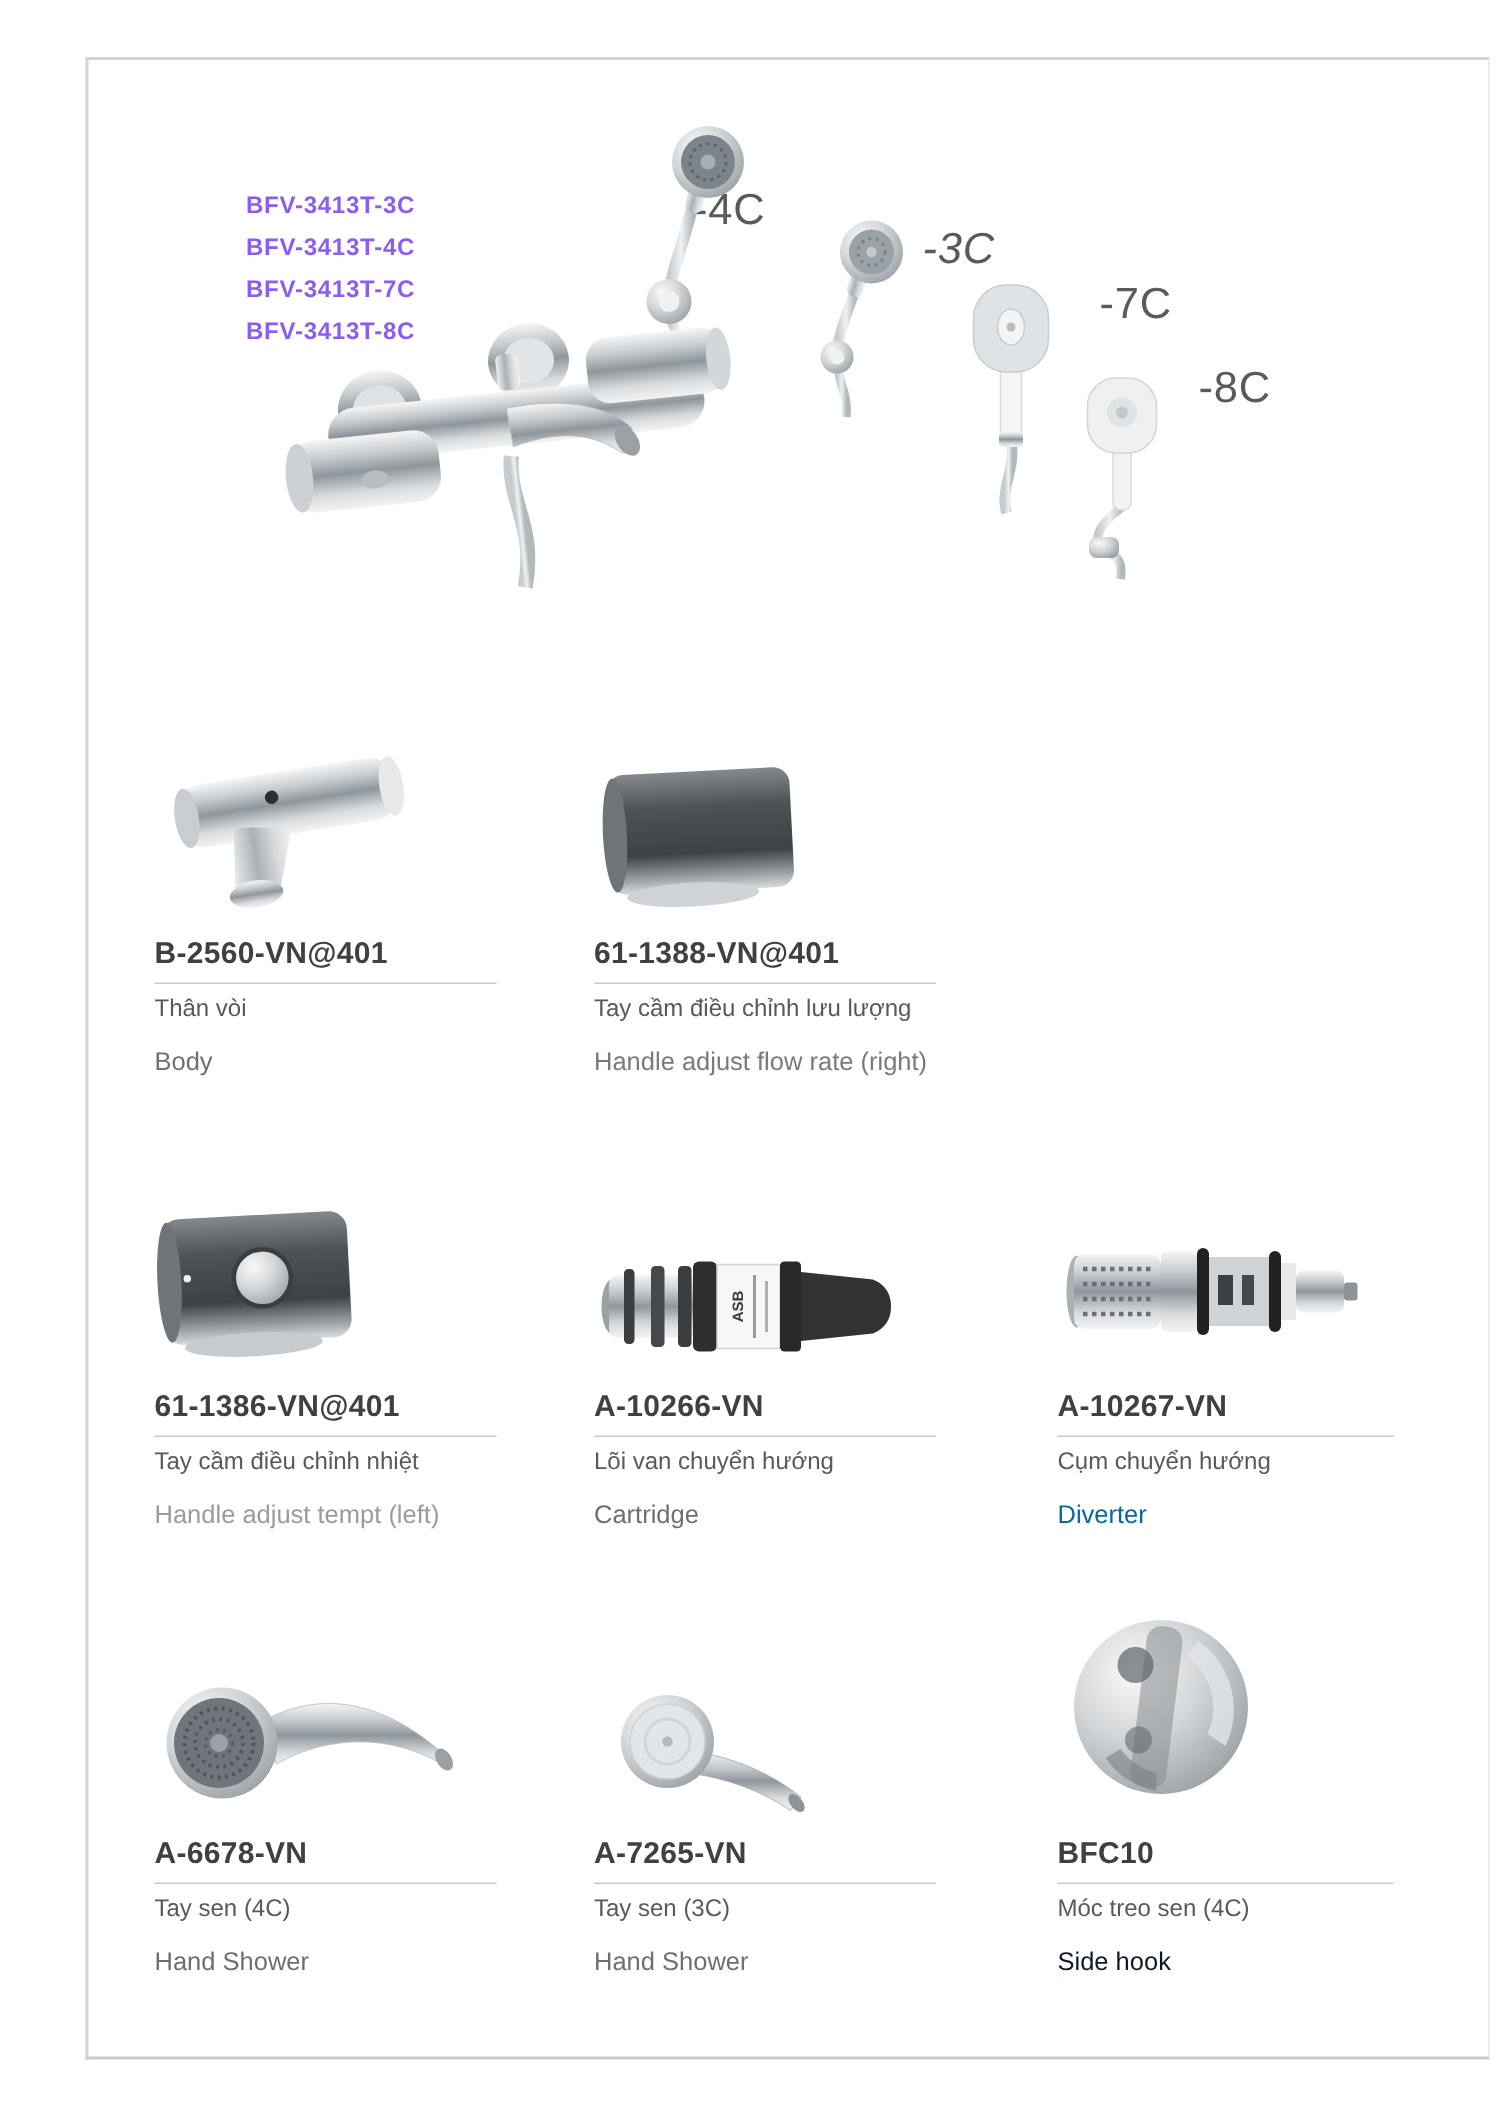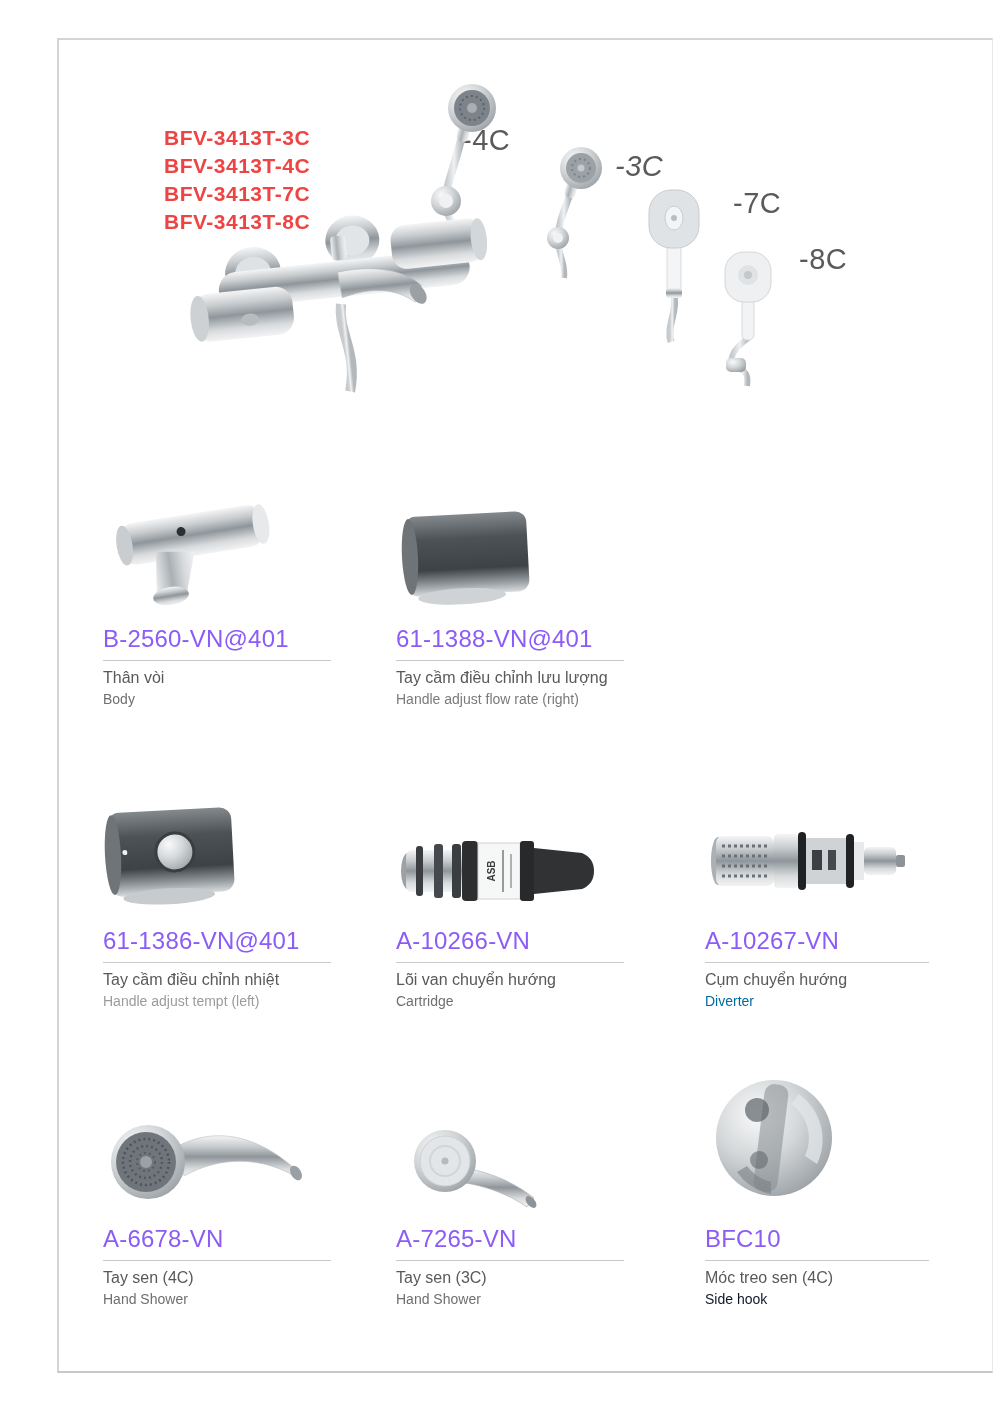--- a/index.html
+++ b/index.html
@@ -12,37 +12,37 @@
     position:absolute;left:57px;top:38px;width:936px;height:1335px;
     background:#ffffff;
     border-top:2px solid #d2d5d7;
     border-left:2px solid #d2d5d7;
     border-bottom:2px solid #c6c9cb;
     border-right:1px solid #e9eaeb;
     box-sizing:border-box;
   }
   .models{position:absolute;left:105px;top:84px;}
   .model{
-    font-size:21px;font-weight:bold;color:#ef4444;line-height:28px;
+    font-size:16px;font-weight:bold;color:#8b5cf6;line-height:28px;
     letter-spacing:0.5px;
   }
   .variant{
     position:absolute;font-size:29px;color:#5a5a5a;font-weight:400;
     letter-spacing:0.5px;
   }
   .v4c{left:403px;top:84px;}
   .v3c{left:556px;top:110px;font-style:italic;}
   .v7c{left:674px;top:147px;}
   .v8c{left:740px;top:203px;}
   .abs{position:absolute;}
   .part-label{position:absolute;width:250px;}
-  .part-code{font-size:24px;font-weight:normal;color:#8b5cf6;letter-spacing:0.2px;}
+  .part-code{font-size:20px;font-weight:bold;color:#404040;letter-spacing:0.2px;}
   .part-divider{height:1px;background:#c9c9c9;width:228px;margin-top:7px;}
   .part-vi{font-size:16px;color:#595959;margin-top:8px;}
-  .part-en{font-size:14px;color:#8d8d8d;margin-top:4px;}
+  .part-en{font-size:17px;color:#8d8d8d;margin-top:16px;}
   svg{display:block;}
 </style>
 </head>
 <body>
 
 <svg width="0" height="0" style="position:absolute" aria-hidden="true">
   <defs>
     <linearGradient id="chromeV" x1="0" y1="0" x2="0" y2="1">
       <stop offset="0" stop-color="#f4f5f6"></stop>
       <stop offset="0.25" stop-color="#c9cdd0"></stop>

